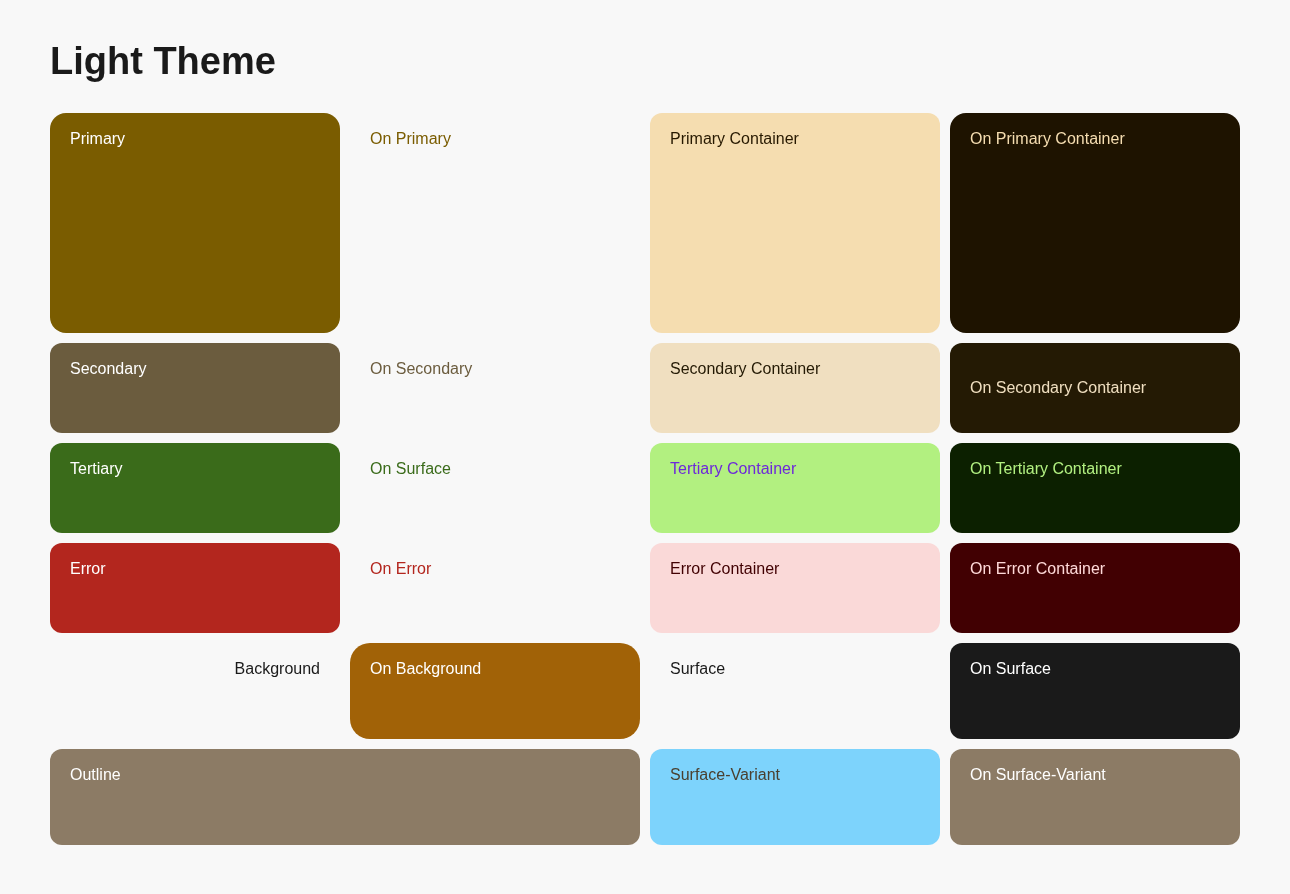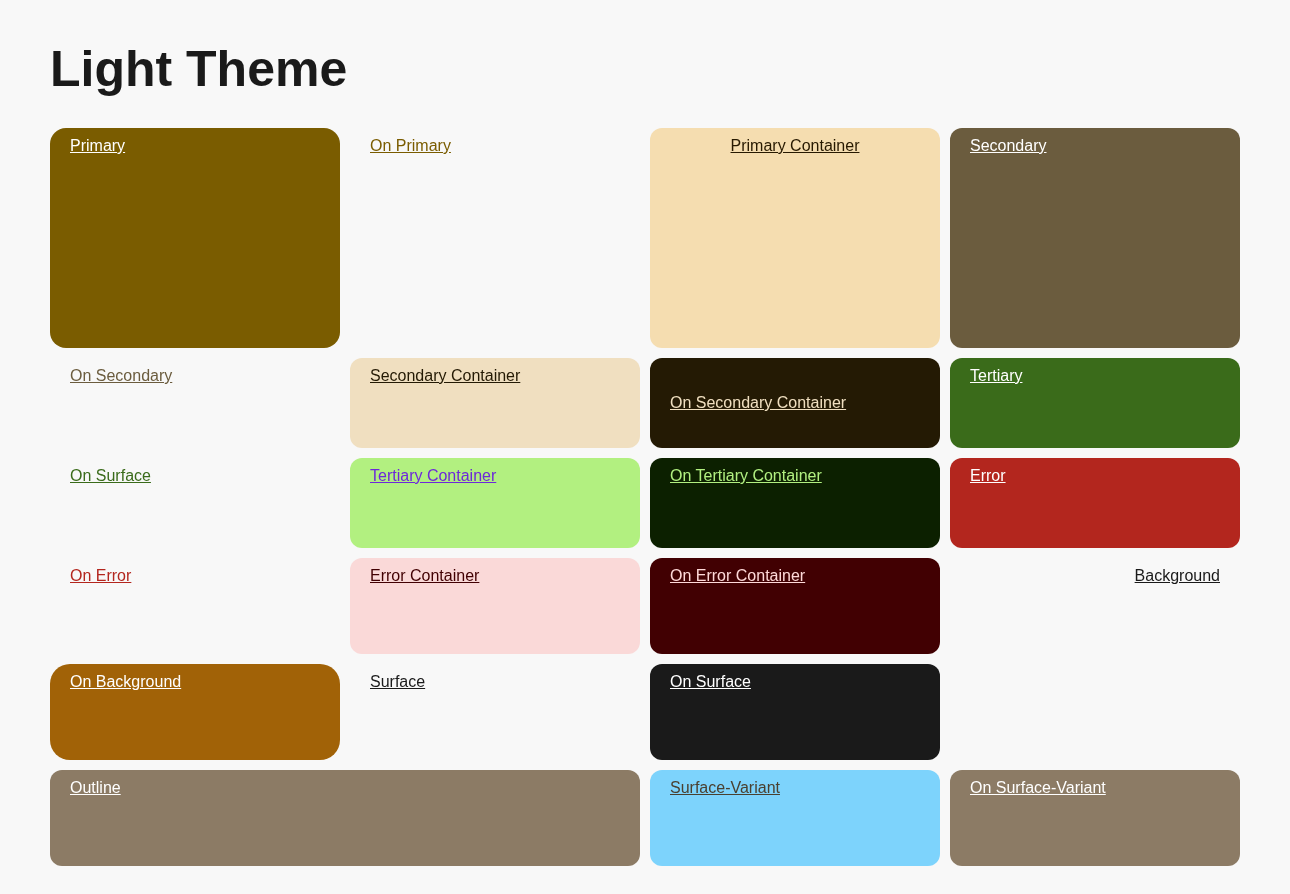--- a/index.html
+++ b/index.html
@@ -4,40 +4,39 @@
   <style>
     * { box-sizing: border-box; margin: 0; padding: 0; }
     body {
       background: #f8f8f8;
       font-family: 'Segoe UI', Arial, sans-serif;
       padding: 40px 50px;
       min-height: 894px;
       width: 1290px;
     }
     h1 {
-      font-size: 50px;
+      font-size: 38px;
       font-weight: 700;
       color: #1a1a1a;
       margin-bottom: 30px;
     }
     .grid {
       display: grid;
       grid-template-columns: 1fr 1fr 1fr 1fr;
       gap: 10px;
       width: 100%;
     }
     .cell {
       border-radius: 12px;
-      padding: 9px 20px;
+      padding: 17px 20px;
       display: flex;
       align-items: flex-start;
       min-height: 90px;
       font-size: 16px;
       font-weight: 500;
-      text-decoration: underline;
     }
     
     .primary        { background: #7a5c00; color: #fff; min-height: 220px; border-radius: 16px; }
     .on-primary     { background: transparent; color: #7a5c00; }
     .primary-container { background: #f5ddb0; color: #271900; }
     .on-primary-container { background: #1e1300; color: #f5ddb0; min-height: 220px; border-radius: 16px; }
     
     .secondary      { background: #6b5c3e; color: #fff; }
     .on-secondary   { background: transparent; color: #6b5c3e; }
     .secondary-container { background: #f0dfc0; color: #241a04; }
@@ -58,39 +57,42 @@
     .surface        { background: transparent; color: #1a1a1a; }
     .on-surface     { background: #1a1a1a; color: #fff; }
     
     .outline        { background: #8c7b65; color: #fff; }
     .surface-variant { background: #7dd3fc; color: #4a4030; }
     .on-surface-variant { background: #8c7b65; color: #fff; }
     
     .col-span-2 { grid-column: span 2; }
     
     .row1-left  { min-height: 220px; align-items: flex-start; }
-    .row1-right { min-height: 220px; align-items: flex-start; justify-content: center; }
+    .row1-right { min-height: 220px; align-items: flex-start; }
     .row5       { min-height: 96px; }
     .row6       { min-height: 96px; }
   </style>
 </head>
 <body>
 
 <h1>Light Theme</h1>
 
 <div class="grid">
 
   <div class="cell primary row1-left">
     <span>Primary</span>
   </div>
   <div class="cell on-primary row1-left">
     <span>On Primary</span>
   </div>
   <div class="cell primary-container row1-right">
     <span>Primary Container</span>
+  </div>
+  <div class="cell on-primary-container row1-right">
+    <span>On Primary Container</span>
   </div>
 
   <div class="cell secondary">
     <span>Secondary</span>
   </div>
   <div class="cell on-secondary">
     <span>On Secondary</span>
   </div>
   <div class="cell secondary-container">
     <span>Secondary Container</span>

